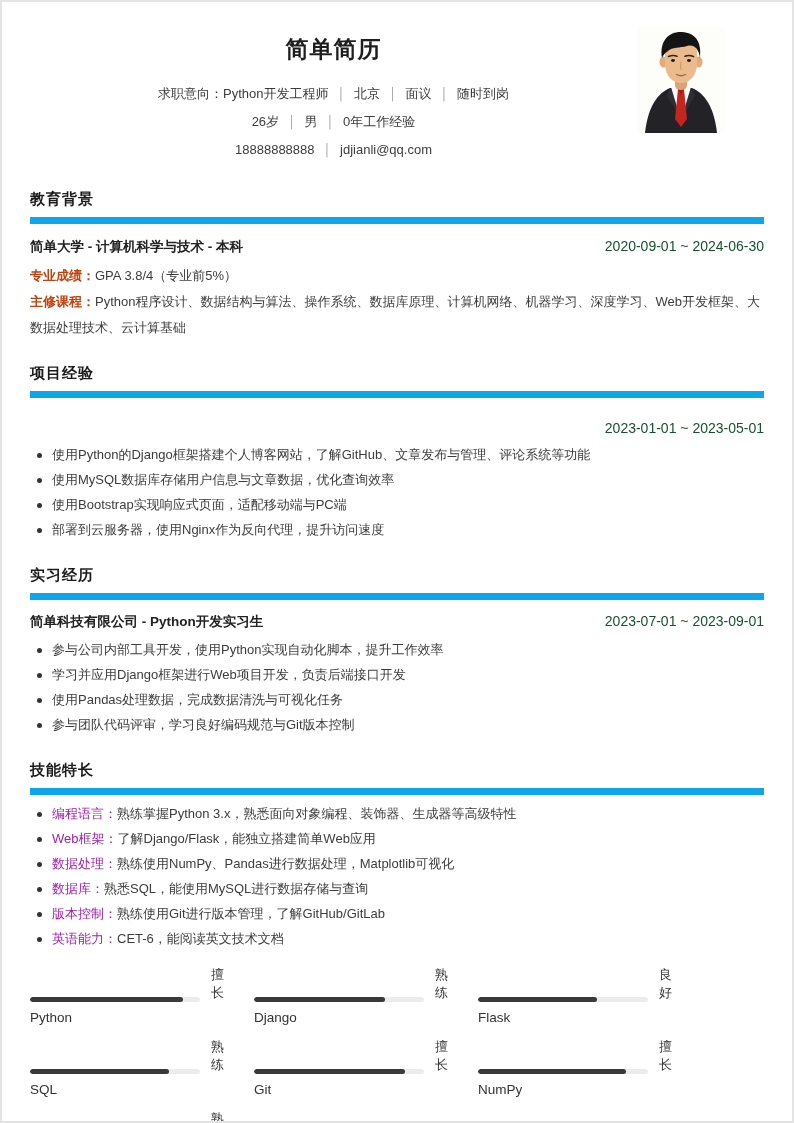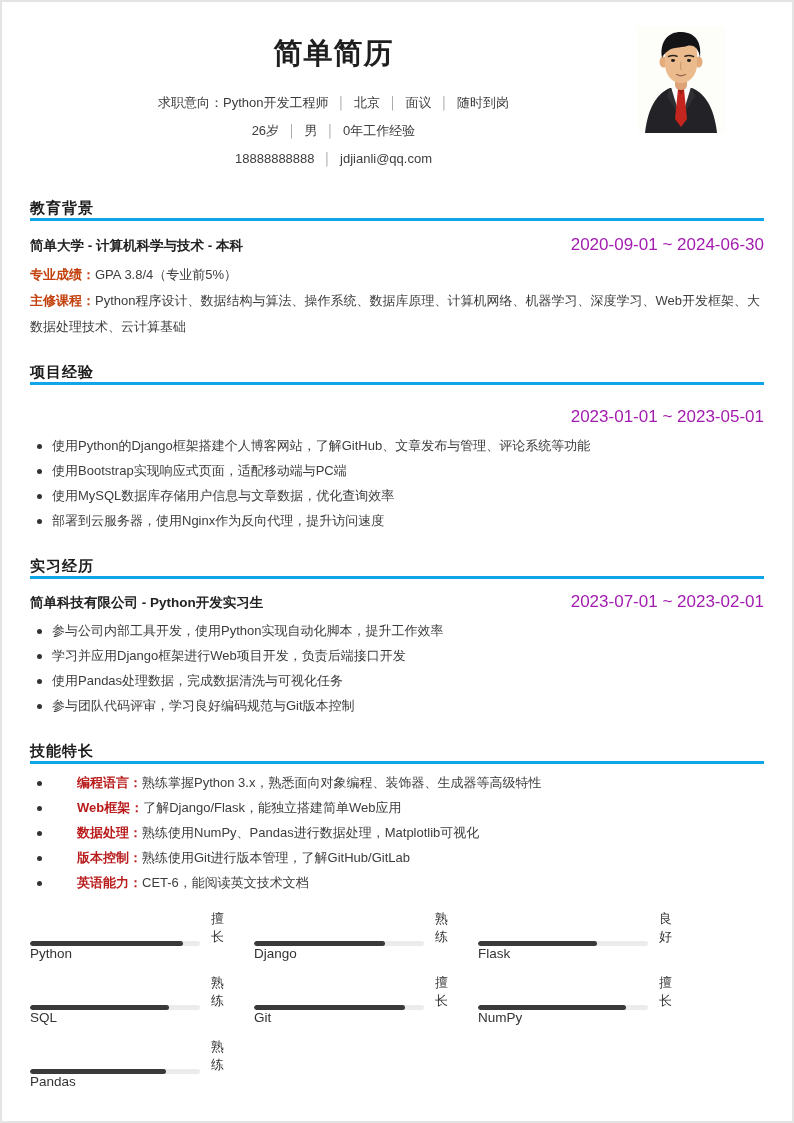--- a/index.html
+++ b/index.html
@@ -6,54 +6,54 @@
   body { font-family:"Liberation Sans","DejaVu Sans",sans-serif; }
   .page {
     position:relative; width:794px; height:1123px; margin:0 auto;
     background:#ffffff; box-sizing:border-box;
     border:2px solid #e4e4e4; padding:22px 28px 0 28px; overflow:hidden;
     color:#3c3c3c;
   }
   
   .header { display:flex; align-items:flex-start; }
   .header-text { flex:1; text-align:center; padding-top:2px; }
-  .resume-title { margin:8px 0 15px 0; font-size:29px; font-weight:bold; color:#1e1e1e; letter-spacing:1px; }
+  .resume-title { margin:8px 0 15px 0; font-size:23px; font-weight:bold; color:#1e1e1e; letter-spacing:1px; }
   .info-line { font-size:13px; color:#3c3c3c; line-height:28px; white-space:nowrap; }
   .sep { color:#9d9d9d; margin:0 9px; font-size:12px; }
   .photo { flex:0 0 88px; width:88px; height:107px; margin:2px 39px 0 0; overflow:hidden; }
   .photo svg { display:block; width:100%; height:100%; }
   
   .section { margin-top:26px; }
   .section-title {
     font-size:15px; font-weight:bold; color:#1b1b1b;
-    border-bottom:3px solid #0ea5e9; letter-spacing:1px;
+    padding-bottom:8px; border-bottom:7px solid #0ea5e9; letter-spacing:1px;
   }
   .row-head { display:flex; justify-content:space-between; align-items:baseline; margin-top:14px;gap:38px; }
   .row-head.date-only { justify-content:flex-end; margin-top:22px; }
   .entry-title { font-size:13.5px; font-weight:bold; color:#222222; }
-  .entry-date { font-size:17px; color:#a21caf; }
+  .entry-date { font-size:14px; color:#14532d; }
   .detail { font-size:13px; line-height:26px; margin-top:7px; color:#3c3c3c; }
   .detail .lbl { font-weight:bold; color:#c2410c; }
   ul.bullets { list-style:none; margin:9px 0 0 0; padding:0; }
   ul.bullets li {
     position:relative; padding-left:22px; font-size:13px;
     line-height:20px; margin-top:5px; color:#3c3c3c;
   }
   ul.bullets li::before {
     content:""; position:absolute; left:7px; top:8px;
     width:5px; height:5px; border-radius:50%; background:#333333;
   }
-  ul.bullets li .lbl { font-weight:bold; color:#b91c1c;margin-left:25px; }
+  ul.bullets li .lbl { font-weight:normal; color:#a21caf; }
   
   .bars { margin-top:17px; display:grid; grid-template-columns:repeat(3,206px); column-gap:18px; row-gap:13px; }
   .bar-row { display:flex; align-items:flex-end; }
   .bar-track { flex:0 0 170px; height:5px; background:#ececec; border-radius:3px; overflow:hidden; }
   .bar-fill { height:100%; background:#3a3a3a; border-radius:3px; }
   .bar-level { margin-left:11px; font-size:13px; color:#333333; }
-  .bar-name { font-size:13.5px; color:#333333; }
+  .bar-name { margin-top:8px; font-size:13.5px; color:#333333; }
 </style>
 </head>
 <body>
 
 <div class="page">
 
   <div class="header">
     <div class="header-text">
       <h1 class="resume-title">简单简历</h1>
       <div class="info-line">
@@ -115,46 +115,47 @@
     </div>
   </div>
 
   <div class="section" style="margin-top:23px;">
     <div class="section-title">项目经验</div>
     <div class="row-head date-only">
       <span class="entry-date">2023-01-01 ~ 2023-05-01</span>
     </div>
     <ul class="bullets">
       <li>使用Python的Django框架搭建个人博客网站，了解GitHub、文章发布与管理、评论系统等功能</li>
+      <li>使用MySQL数据库存储用户信息与文章数据，优化查询效率</li>
       <li>使用Bootstrap实现响应式页面，适配移动端与PC端</li>
-      <li>使用MySQL数据库存储用户信息与文章数据，优化查询效率</li>
       <li>部署到云服务器，使用Nginx作为反向代理，提升访问速度</li>
     </ul>
   </div>
 
   <div class="section">
     <div class="section-title">实习经历</div>
     <div class="row-head" style="margin-top:13px;">
       <span class="entry-title">简单科技有限公司 - Python开发实习生</span>
-      <span class="entry-date">2023-07-01 ~ 2023-02-01</span>
+      <span class="entry-date">2023-07-01 ~ 2023-09-01</span>
     </div>
     <ul class="bullets">
       <li>参与公司内部工具开发，使用Python实现自动化脚本，提升工作效率</li>
       <li>学习并应用Django框架进行Web项目开发，负责后端接口开发</li>
       <li>使用Pandas处理数据，完成数据清洗与可视化任务</li>
       <li>参与团队代码评审，学习良好编码规范与Git版本控制</li>
     </ul>
   </div>
 
   <div class="section">
     <div class="section-title">技能特长</div>
     <ul class="bullets">
       <li><span class="lbl">编程语言：</span><span>熟练掌握Python 3.x，熟悉面向对象编程、装饰器、生成器等高级特性</span></li>
       <li><span class="lbl">Web框架：</span><span>了解Django/Flask，能独立搭建简单Web应用</span></li>
       <li><span class="lbl">数据处理：</span><span>熟练使用NumPy、Pandas进行数据处理，Matplotlib可视化</span></li>
+      <li><span class="lbl">数据库：</span><span>熟悉SQL，能使用MySQL进行数据存储与查询</span></li>
       <li><span class="lbl">版本控制：</span><span>熟练使用Git进行版本管理，了解GitHub/GitLab</span></li>
       <li><span class="lbl">英语能力：</span><span>CET-6，能阅读英文技术文档</span></li>
     </ul>
 
     <div class="bars">
       <div>
         <div class="bar-row">
             <div class="bar-track">
               <div class="bar-fill" style="width: 90%;"></div>
             </div>

